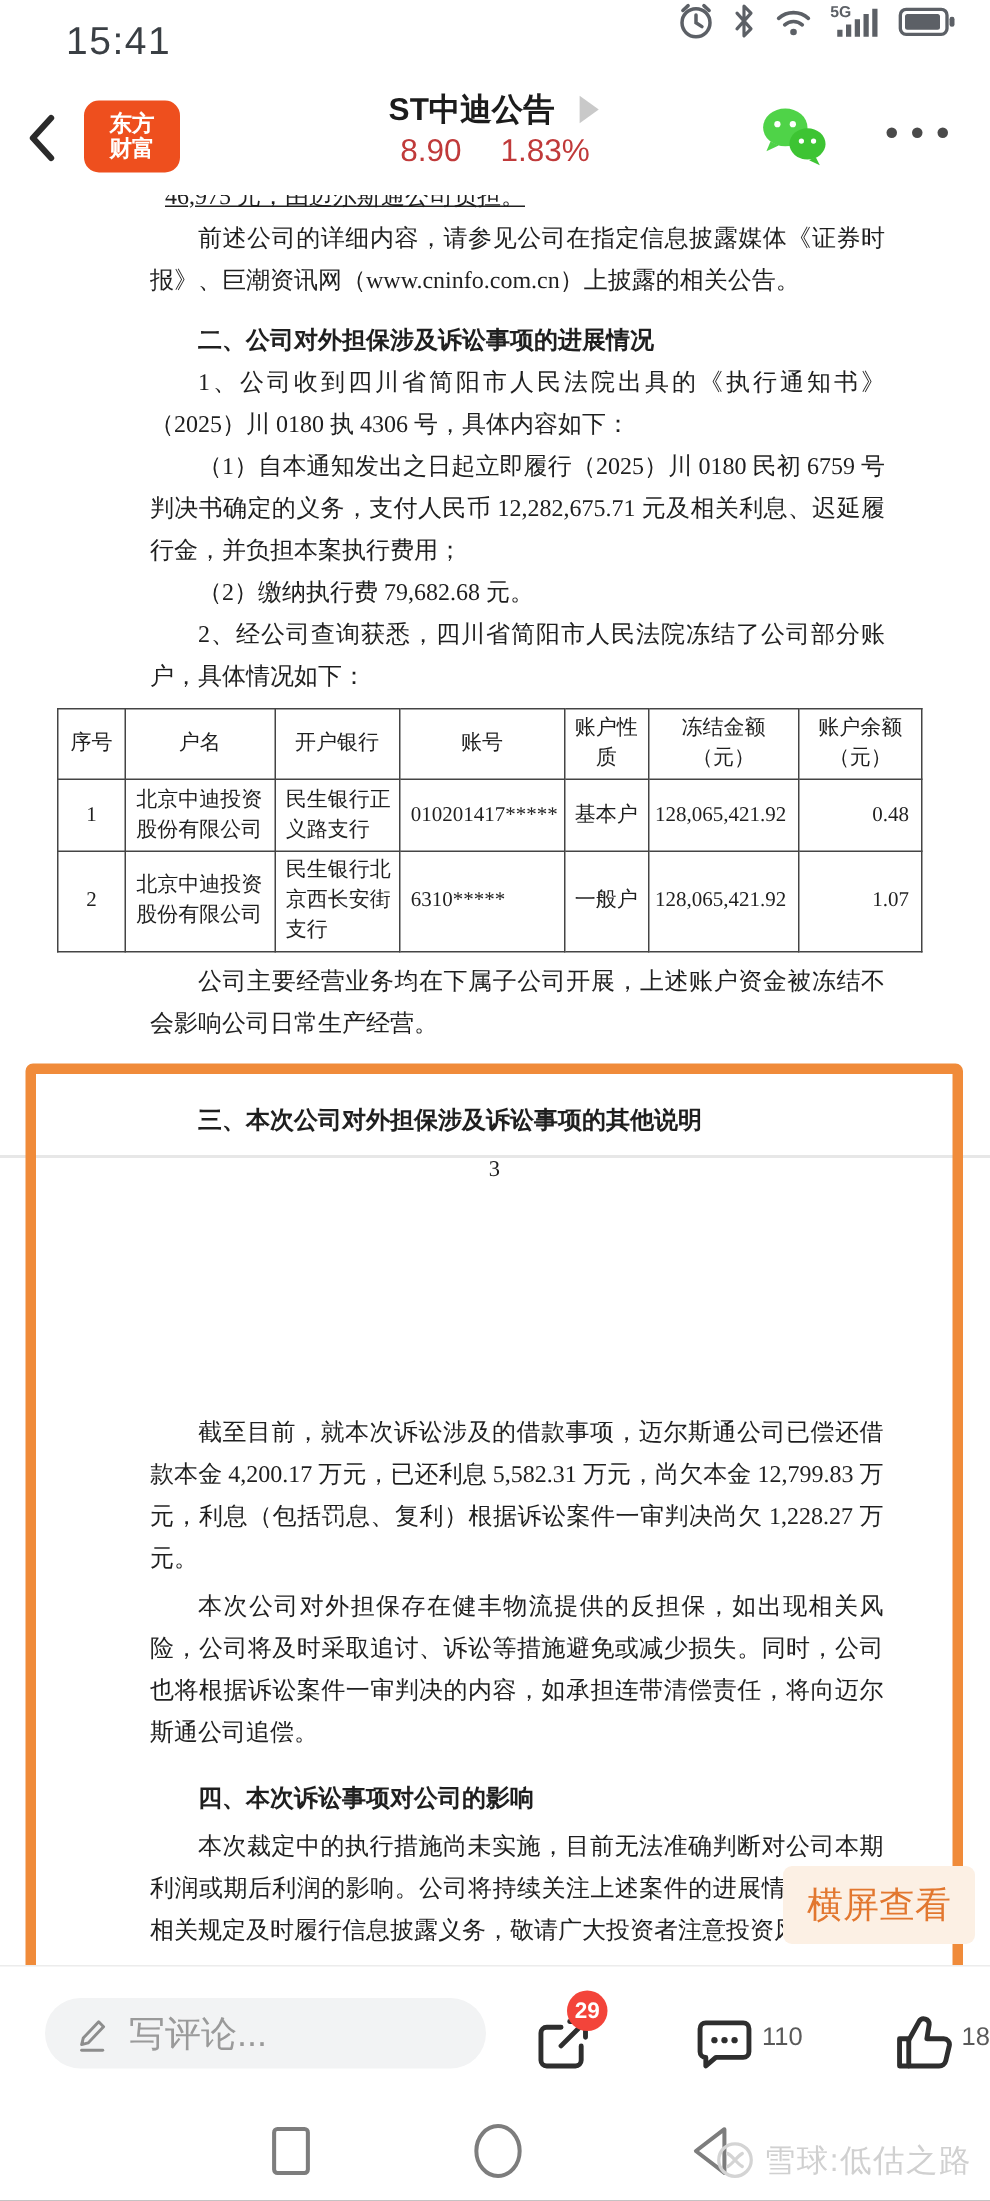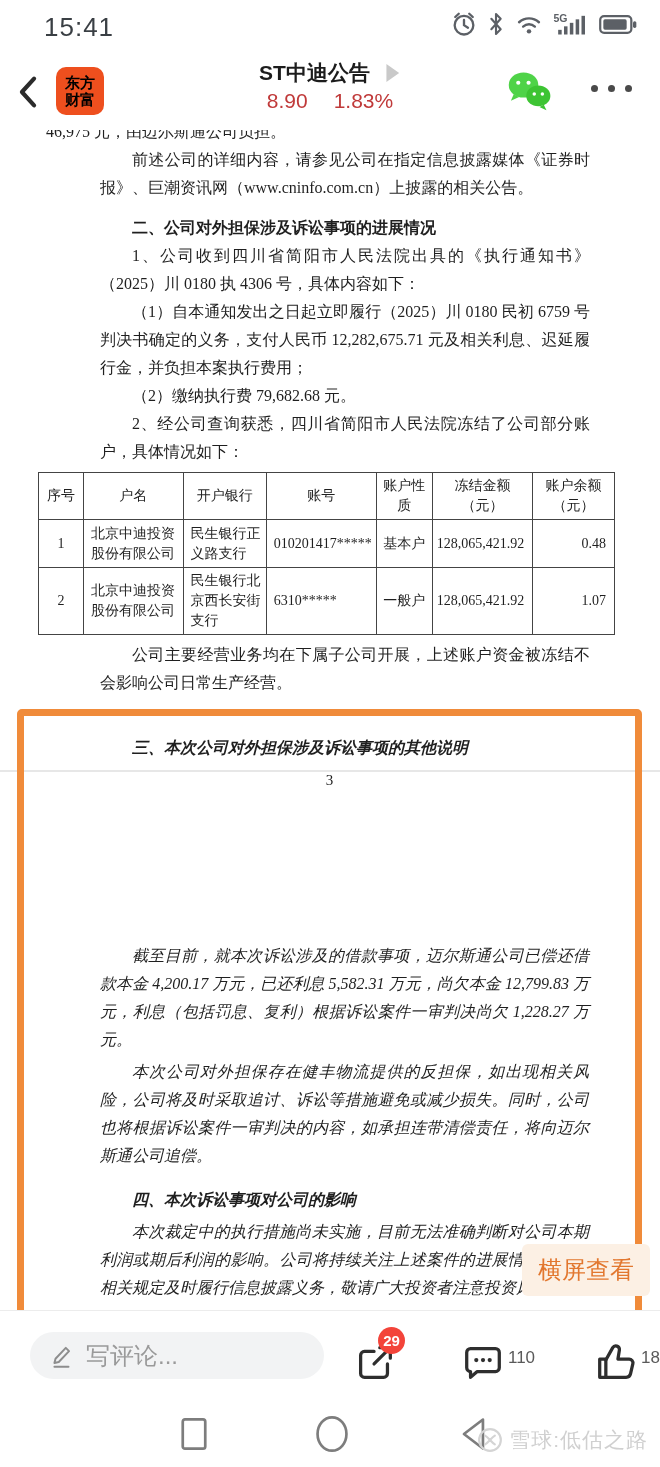--- a/index.html
+++ b/index.html
@@ -6,67 +6,67 @@
   html,body { background:#888; }
   #page {
     position:relative; width:660px; height:1467px; margin:0 auto;
     background:#fff; overflow:hidden;
     font-family:"Liberation Sans","DejaVu Sans",sans-serif;
   }
 
   
   .status-bar { position:absolute; top:0; left:0; right:0; height:55px; background:#fff; }
   .status-time { position:absolute; left:44px; top:12px; font-size:26px; color:#3a3f44; letter-spacing:1px; }
-  .status-icons { position:absolute; right:22px; top:10px; display:flex; align-items:center; gap:9px; }
+  .status-icons { position:absolute; right:22px; top:0; display:flex; align-items:center; gap:9px; }
 
   
   .app-header { position:absolute; top:55px; left:0; right:0; height:75px; background:#fff; }
   .back-btn { position:absolute; left:10px; top:14px; width:36px; height:46px; display:flex; align-items:center; justify-content:center; }
   .app-logo {
-    position:absolute; left:56px; top:12px; width:48px; height:48px; border-radius:10px;
-    background:var(--logo_orange,#ee4f1e); color:#000000; display:flex; flex-direction:column;
+    position:absolute; left:56px; top:12px; width:64px; height:48px; border-radius:10px;
+    background:var(--logo_orange,#ee4f1e); color:#ffffff; display:flex; flex-direction:column;
     align-items:center; justify-content:center; font-size:15px; font-weight:bold; line-height:17px;
   }
   .header-center { position:absolute; left:0; right:0; top:4px; text-align:center; }
   .header-title-row { display:flex; align-items:center; justify-content:center; gap:14px; }
   .header-title { font-size:21px; font-weight:600; color:#1c1c1c; }
   .header-quote { margin-top:2px; font-size:21px; color:var(--price_red,#c03a3a); display:flex; justify-content:center; gap:26px; }
   .wechat-btn { position:absolute; right:108px; top:14px; }
   .more-btn { position:absolute; right:28px; top:30px; display:flex; gap:10px; }
   .more-btn i { width:7px; height:7px; border-radius:50%; background:#4a4a4a; }
 
   
   .doc {
     position:absolute; top:130px; left:0; width:660px; height:1180px;
     background:#fff; overflow:hidden;
     font-family:"Liberation Serif","DejaVu Serif",serif;
     color:#1f1f1f; font-size:16px; line-height:28px;
   }
   .p { margin:0 70px 0 100px; text-indent:2em; text-align:justify; }
   .clip-line { height:16px; overflow:hidden; }
-  .clip-line > div { margin:-12px 70px 0 46px; text-indent:0; }
+  .clip-line > div { margin:-12px 70px 0 110px; text-indent:0;text-decoration:underline; }
   .sec-head { font-weight:600; margin-top:12px; }
   .doc-table {
     border-collapse:collapse; margin:6px 45px 6px 38px; width:577px;
     font-size:14px; line-height:20px; text-align:center; color:#1f1f1f;
   }
   .doc-table th, .doc-table td { border:1.5px solid #444; padding:3px 4px; font-weight:normal; vertical-align:middle; }
   .doc-table thead tr { height:30px; }
   .doc-table tbody tr { height:48px; }
   .td-num { text-align:right; padding-right:8px !important; }
   .td-acct { text-align:left; padding-left:7px !important; }
 
   .page-break-line { position:absolute; left:0; width:660px; height:2px; background:#e7e7e7; top:640px; }
 
   .orange-box {
     position:relative; margin:12px 18px 0 17px;
     border:7px solid var(--accent_orange,#f08b3a); border-radius:5px;
     padding:18px 0 18px 0; background:transparent;
   }
-  .orange-box .p { margin:4px 46px 0 76px;font-style:italic; }
+  .orange-box .p { margin:4px 46px 0 76px; }
   .page-num { text-align:center; margin-top:4px; font-size:15px; }
   .box-spacer { height:144px; }
   .gap16 { height:16px; }
 
   .landscape-btn {
     position:absolute; right:10px; bottom:14px; width:128px; height:52px;
     background:var(--landscape_bg,#fcf0e4); color:var(--landscape_fg,#e2772f);
     border:none; border-radius:6px; font-size:24px;
     font-family:"Liberation Sans","DejaVu Sans",sans-serif;
     display:flex; align-items:center; justify-content:center;

